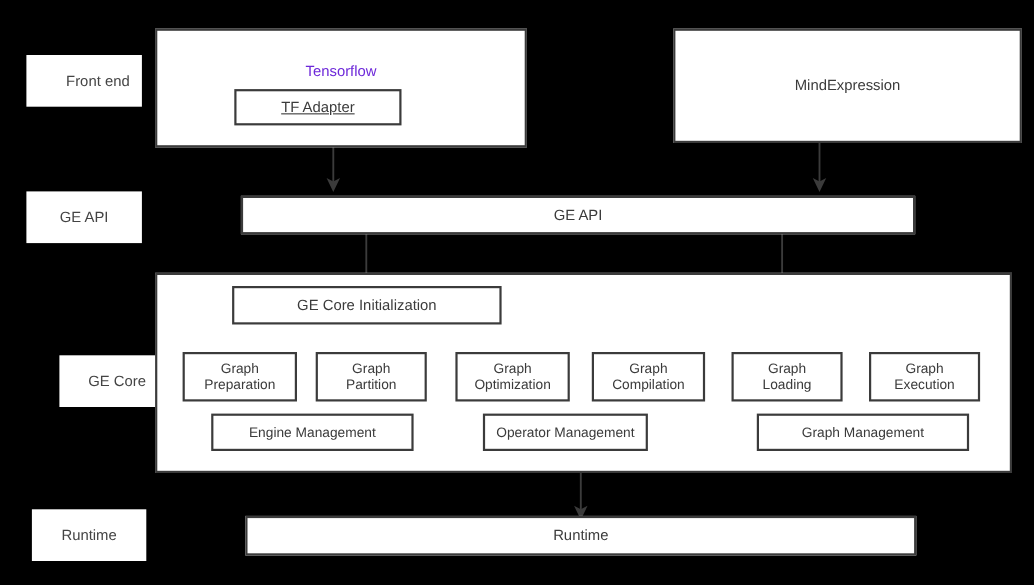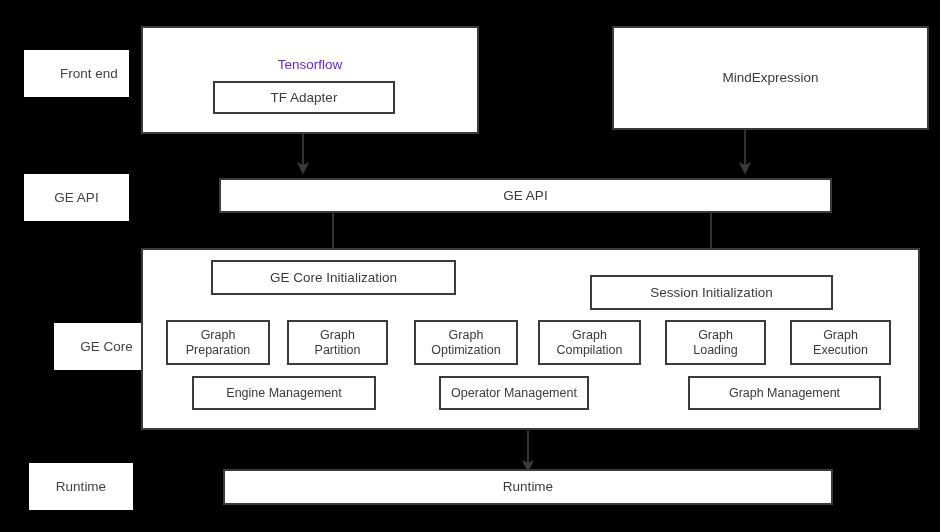--- a/index.html
+++ b/index.html
@@ -85,31 +85,30 @@
 
   <div class="node stage-label" style="left:24px;  top:174px; width:105px; height:47px;">GE API</div>
 
   <div class="node stage-label" style="left:24px;  top:323px; width:105px; height:47px;margin-left:30px;">GE Core</div>
 
   <div class="node stage-label" style="left:29px;  top:463px; width:104px; height:47px;">Runtime</div>
 
   <div class="container-box" style="position:absolute; left:141px; top:26px; width:334px; height:104px;">
     <div class="label-top" style="top:29px;">Tensorflow</div>
   </div>
-  <div class="node boxed" style="left:213px; top:81px; width:182px; height:33px; font-size:13.5px;">TF Adapter</div>
+  <div class="node boxed" style="left:213px; top:81px; width:152px; height:33px; font-size:13.5px;text-decoration:underline;">TF Adapter</div>
 
   <div class="node boxed" style="left:588px; top:26px; width:317px; height:104px; font-size:13.5px;margin-left:24px;">MindExpression</div>
 
   <div class="node boxed" style="left:219px; top:178px; width:613px; height:35px; font-size:13.5px;">GE API</div>
 
   <div class="container-box" style="position:absolute; left:141px; top:248px; width:775px; height:178px;"></div>
 
   <div class="node boxed" style="left:211px; top:260px; width:245px; height:35px; font-size:13.5px;">GE Core Initialization</div>
 
-  <div class="node boxed" style="left:590px; top:275px; width:243px; height:35px; font-size:13.5px;">Session Initialization</div>
 
   <div class="node boxed small" style="left:166px; top:320px; width:104px; height:45px;">Graph
 Preparation</div>
 
   <div class="node boxed small" style="left:287px; top:320px; width:101px; height:45px;">Graph
 Partition</div>
 
   <div class="node boxed small" style="left:414px; top:320px; width:104px; height:45px;">Graph
 Optimization</div>
 

